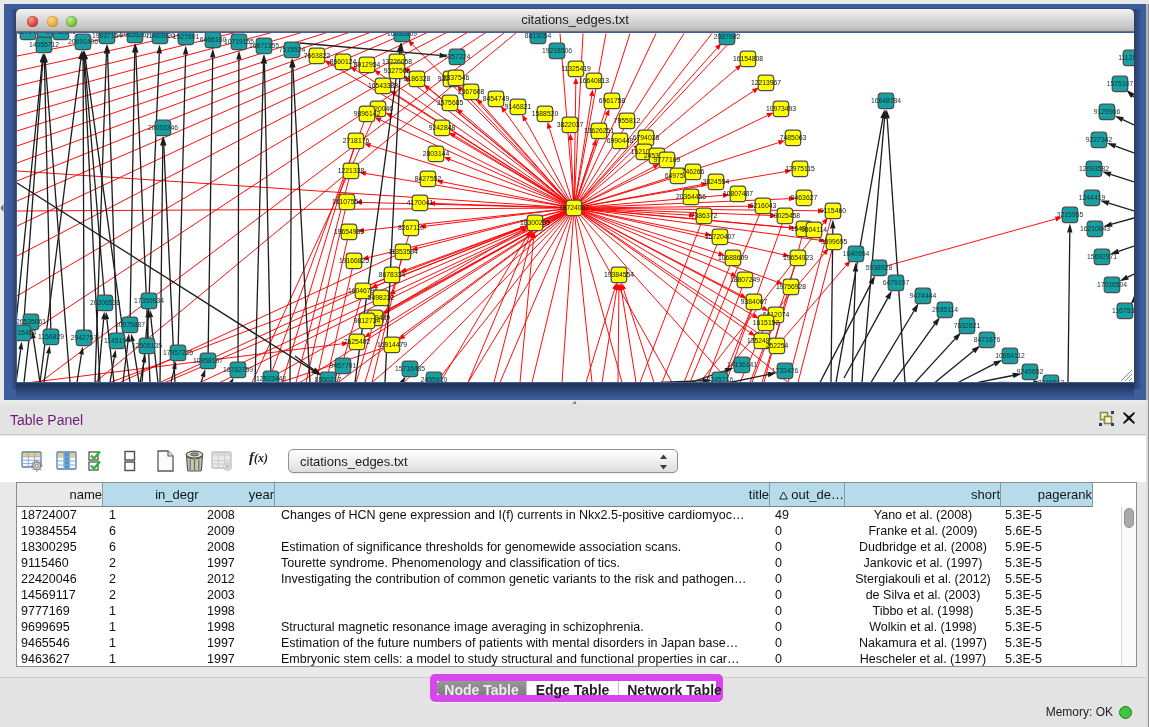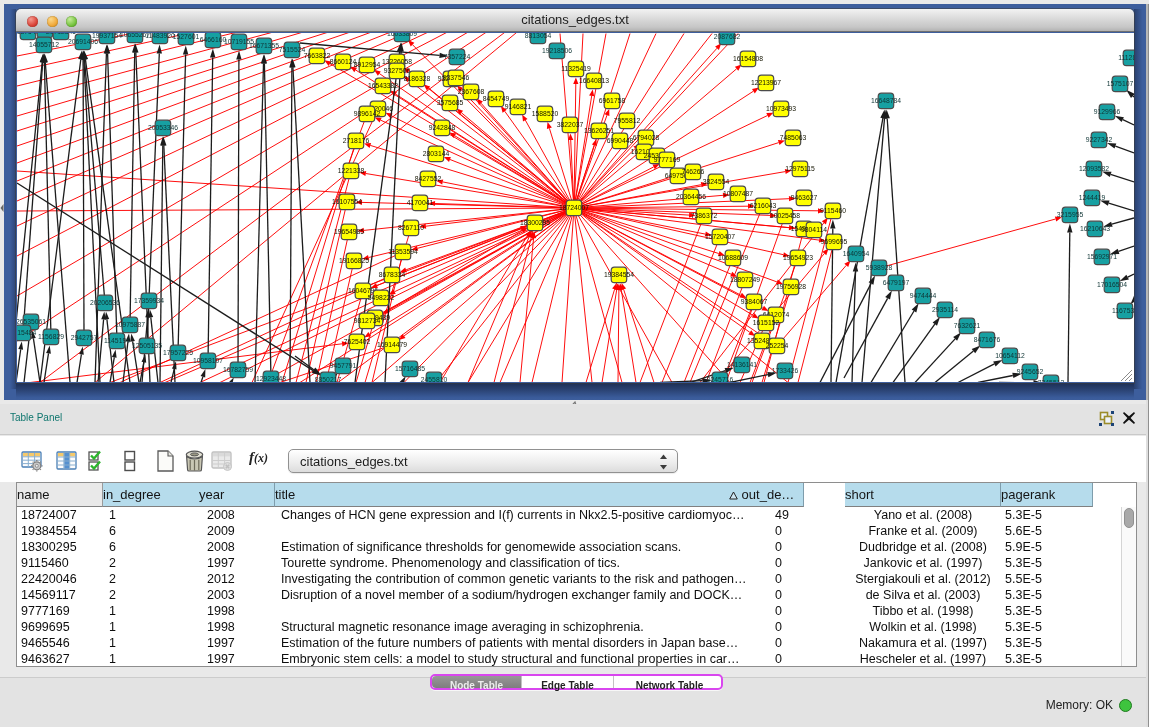--- a/index.html
+++ b/index.html
@@ -19,46 +19,46 @@
 #canvas{position:absolute;left:0.5px;top:23.5px;width:1117px;height:349.5px;background:#fff;overflow:hidden}
 #winshadow{position:absolute;left:16px;top:383px;width:1118px;height:17px;
  background:linear-gradient(#1d2f55,#2c4577 45%,#3a5b9a 85%,#3d5e9d)}
 #winrsh{position:absolute;left:1134px;top:9px;width:12px;height:380px;
  background:linear-gradient(90deg,rgba(20,32,60,.5),rgba(20,32,60,0) 70%)}
 #winlsh{position:absolute;left:8px;top:9px;width:8px;height:380px;
  background:linear-gradient(270deg,rgba(20,32,60,.4),rgba(20,32,60,0) 75%)}
 
 #panel{position:absolute;left:0;top:400px;width:1146px;height:327px;background:#e9e9e9}
 #panel-h{position:absolute;left:0;top:4px;width:100%;height:31px;background:#e3e3e3;border-bottom:1px solid #c9c9c9}
-#panel-h .t{position:absolute;left:10px;top:8px;font-size:10px;color:#0f766e}
+#panel-h .t{position:absolute;left:10px;top:8px;font-size:14px;color:#701a75}
 #toolbar{position:absolute;left:0;top:36px;width:100%;height:46px;background:#ffffff}
 .ic{position:absolute;top:14px}
 #combo{position:absolute;left:288px;top:13px;width:390px;height:24px;border:1px solid #919191;border-radius:5px;
  background:linear-gradient(#fff,#ececec 60%,#dcdcdc);box-shadow:0 1px 1px rgba(0,0,0,.08)}
 #combo .txt{position:absolute;left:11px;top:4px;font-size:13px;color:#1c1c1c}
 
 #tbl{position:absolute;left:16px;top:82px;width:1121px;height:185px;border:1px solid #8e8e8e;background:#fff}
 #thead{position:absolute;left:0;top:0;width:100%;height:24px}
 #thead .th{position:absolute;top:0;height:24px;background:#b6dcec;border-right:1px solid #7e9dac;border-bottom:1px solid #808080;
- font-size:13px;color:#151515;text-align:left;line-height:23px}
+ font-size:13px;color:#151515;text-align:right;line-height:23px}
 #tbody{position:absolute;left:0;top:24px;width:1104px;height:160px;font-size:12.5px;color:#0e0e0e}
 .tr{position:relative;width:100%;height:16px;line-height:16px;white-space:nowrap}
 .c{position:absolute;top:0;overflow:hidden}
 .c0{left:4px;width:82px}.c1{left:92px;width:92px}.c2{left:190px;width:72px}.c3{left:264px;width:486px}
 .c4{left:758px;width:70px}.c5{left:828px;width:156px;text-align:center}.c6{left:988px;width:95px}
 #vsb{position:absolute;right:0;top:24px;width:15.5px;height:159px;background:#fafafa;border-left:1px solid #d5d5d5}
 #vsb .thumb{position:absolute;left:2.2px;top:1px;width:10px;height:20px;border-radius:5px;background:#a9a9a9;border:0.5px solid #909090}
 
-#tabs{position:absolute;left:430px;top:274px;width:293px;height:16px;border-radius:5px;background:#fff;
- border:2px solid #d946ef;box-shadow:0 1px 0 rgba(255,255,255,.7);font-size:10px;font-weight:700}
+#tabs{position:absolute;left:430px;top:274px;width:293px;height:28px;border-radius:5px;background:#fff;
+ border:7px solid #d946ef;box-shadow:0 1px 0 rgba(255,255,255,.7);font-size:14px;font-weight:700}
 #tabs .seg{position:absolute;top:0;height:100%;line-height:19px;text-align:center;color:#222}
 #tabs #seg1{left:0;width:89px;background:linear-gradient(#989898,#7d7d7d);color:#ededed;border-radius:4px 0 0 4px}
 #seg2{left:89px;width:92px;border-left:1px solid #c2c2c2}
 #seg3{left:181px;width:112px;border-left:1px solid #c2c2c2}
-#mem{position:absolute;right:14px;top:298px;font-size:12px;color:#222}
+#mem{position:absolute;right:14px;top:305px;font-size:12px;color:#222}
 #mem .dot{display:inline-block;width:13px;height:13px;border-radius:50%;background:#3ec43e;border:1px solid #1f7a1f;vertical-align:-2.5px;margin-left:6px}
 </style></head>
 <body>
 <div id="app">
   <div id="desk"></div>
   <div id="winshadow"></div>
   <div id="winrsh"></div>
     <div id="winlsh"></div>
   <div id="win">
     <div id="canvas"><svg width="1117" height="350" viewBox="17 32 1117 350" font-family="Liberation Sans, sans-serif">
@@ -812,21 +812,21 @@
             <path d="M4.5 15.5 L1 11 H8 Z" fill="#3c3c3c"></path>
         </svg>
       </div>
     </div>
     <div id="tbl">
       <div id="thead">
         <div class="th" style="left:0;width:86px;background:#e9e9e9;border-right-color:#9a9a9a">name</div>
         <div class="th" style="left:86px;width:111px">in_degree</div>
         <div class="th" style="left:182px;width:76px">year</div>
         <div class="th" style="left:258px;width:495px">title</div>
-        <div class="th" style="left:712px;width:75px"><svg width="9" height="9" viewBox="0 0 9 9" style="vertical-align:-0.5px">
+        <div class="th" style="left:753px;width:75px"><svg width="9" height="9" viewBox="0 0 9 9" style="vertical-align:-0.5px">
               <path d="M4.5 1 L8.3 8 H0.7 Z" fill="#cfe6f2" stroke="#222" stroke-width="1"></path>
             </svg> out_de…</div>
         <div class="th" style="left:828px;width:156px">short</div>
         <div class="th" style="left:984px;width:92px">pagerank</div>
       </div>
       <div id="tbody">
 <div class="tr">
             <div class="c c0">18724007</div>
             <div class="c c1">1</div>
             <div class="c c2">2008</div>
@@ -867,21 +867,20 @@
             <div class="c c2">2012</div>
             <div class="c c3">Investigating the contribution of common genetic variants to the risk and pathogen…</div>
             <div class="c c4">0</div>
             <div class="c c5">Stergiakouli et al. (2012)</div>
             <div class="c c6">5.5E-5</div>
           </div>
 <div class="tr">
             <div class="c c0">14569117</div>
             <div class="c c1">2</div>
             <div class="c c2">2003</div>
-            <div class="c c3">Disruption of a novel member of a sodium/hydrogen exchanger family and DOCK…</div>
             <div class="c c4">0</div>
             <div class="c c5">de Silva et al. (2003)</div>
             <div class="c c6">5.3E-5</div>
           </div>
 <div class="tr">
             <div class="c c0">9777169</div>
             <div class="c c1">1</div>
             <div class="c c2">1998</div>
             <div class="c c4">0</div>
             <div class="c c5">Tibbo et al. (1998)</div>

